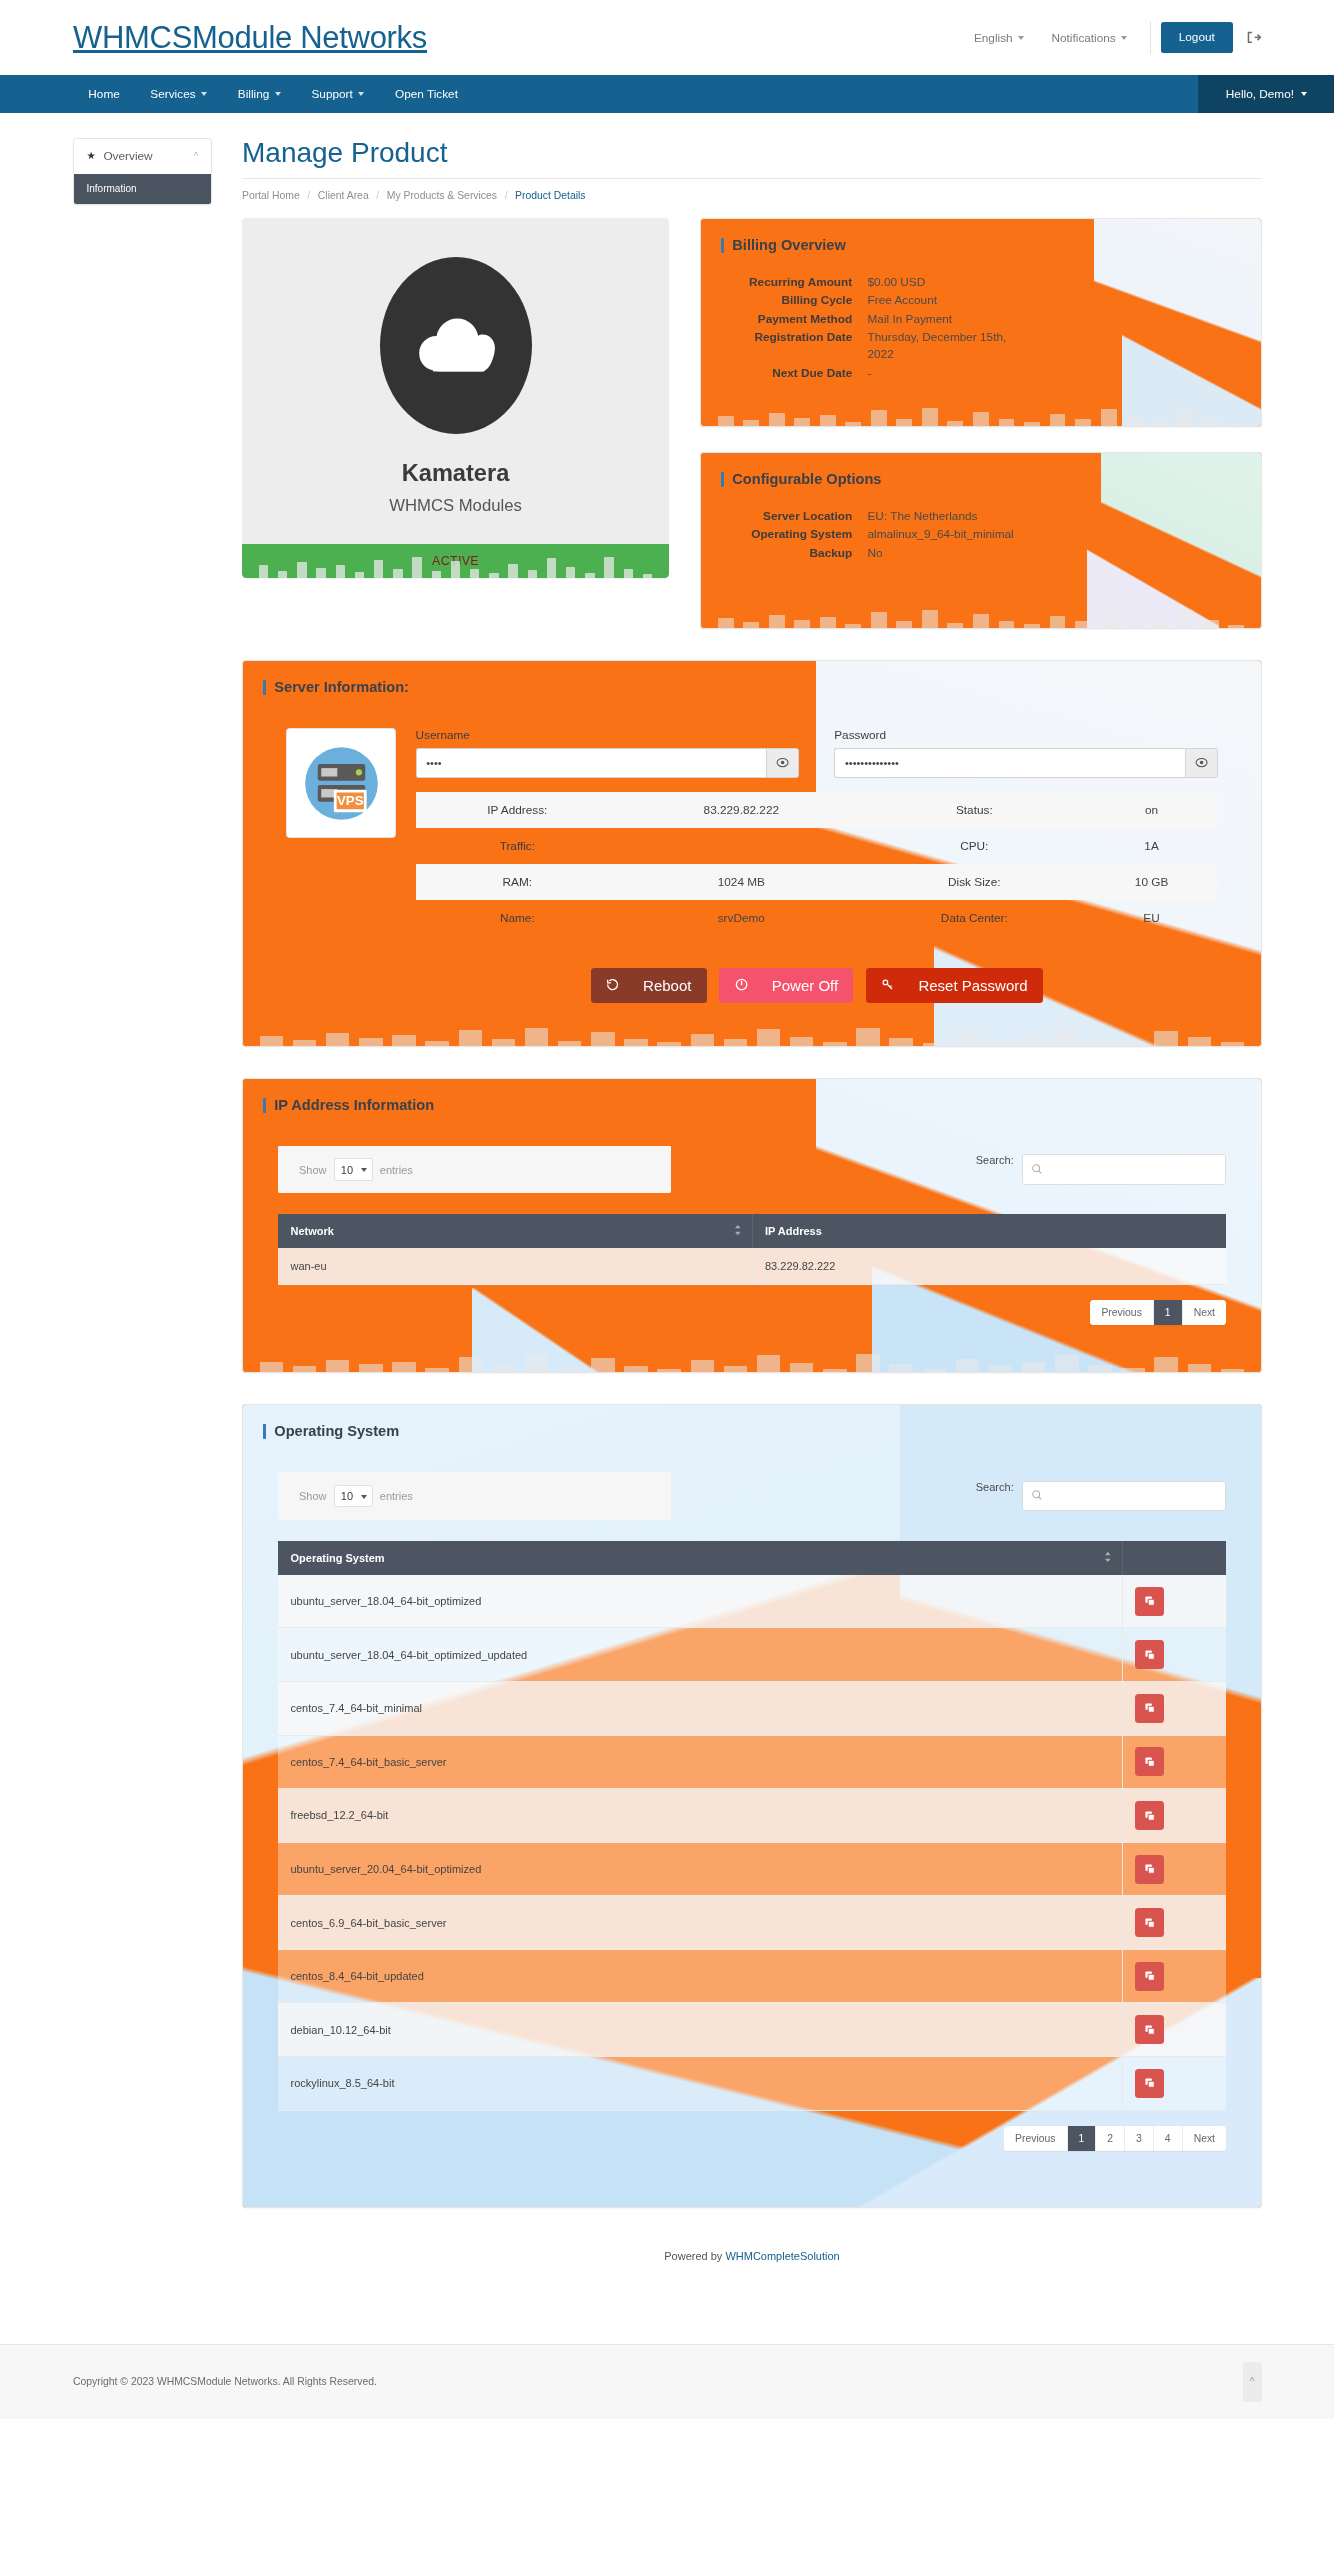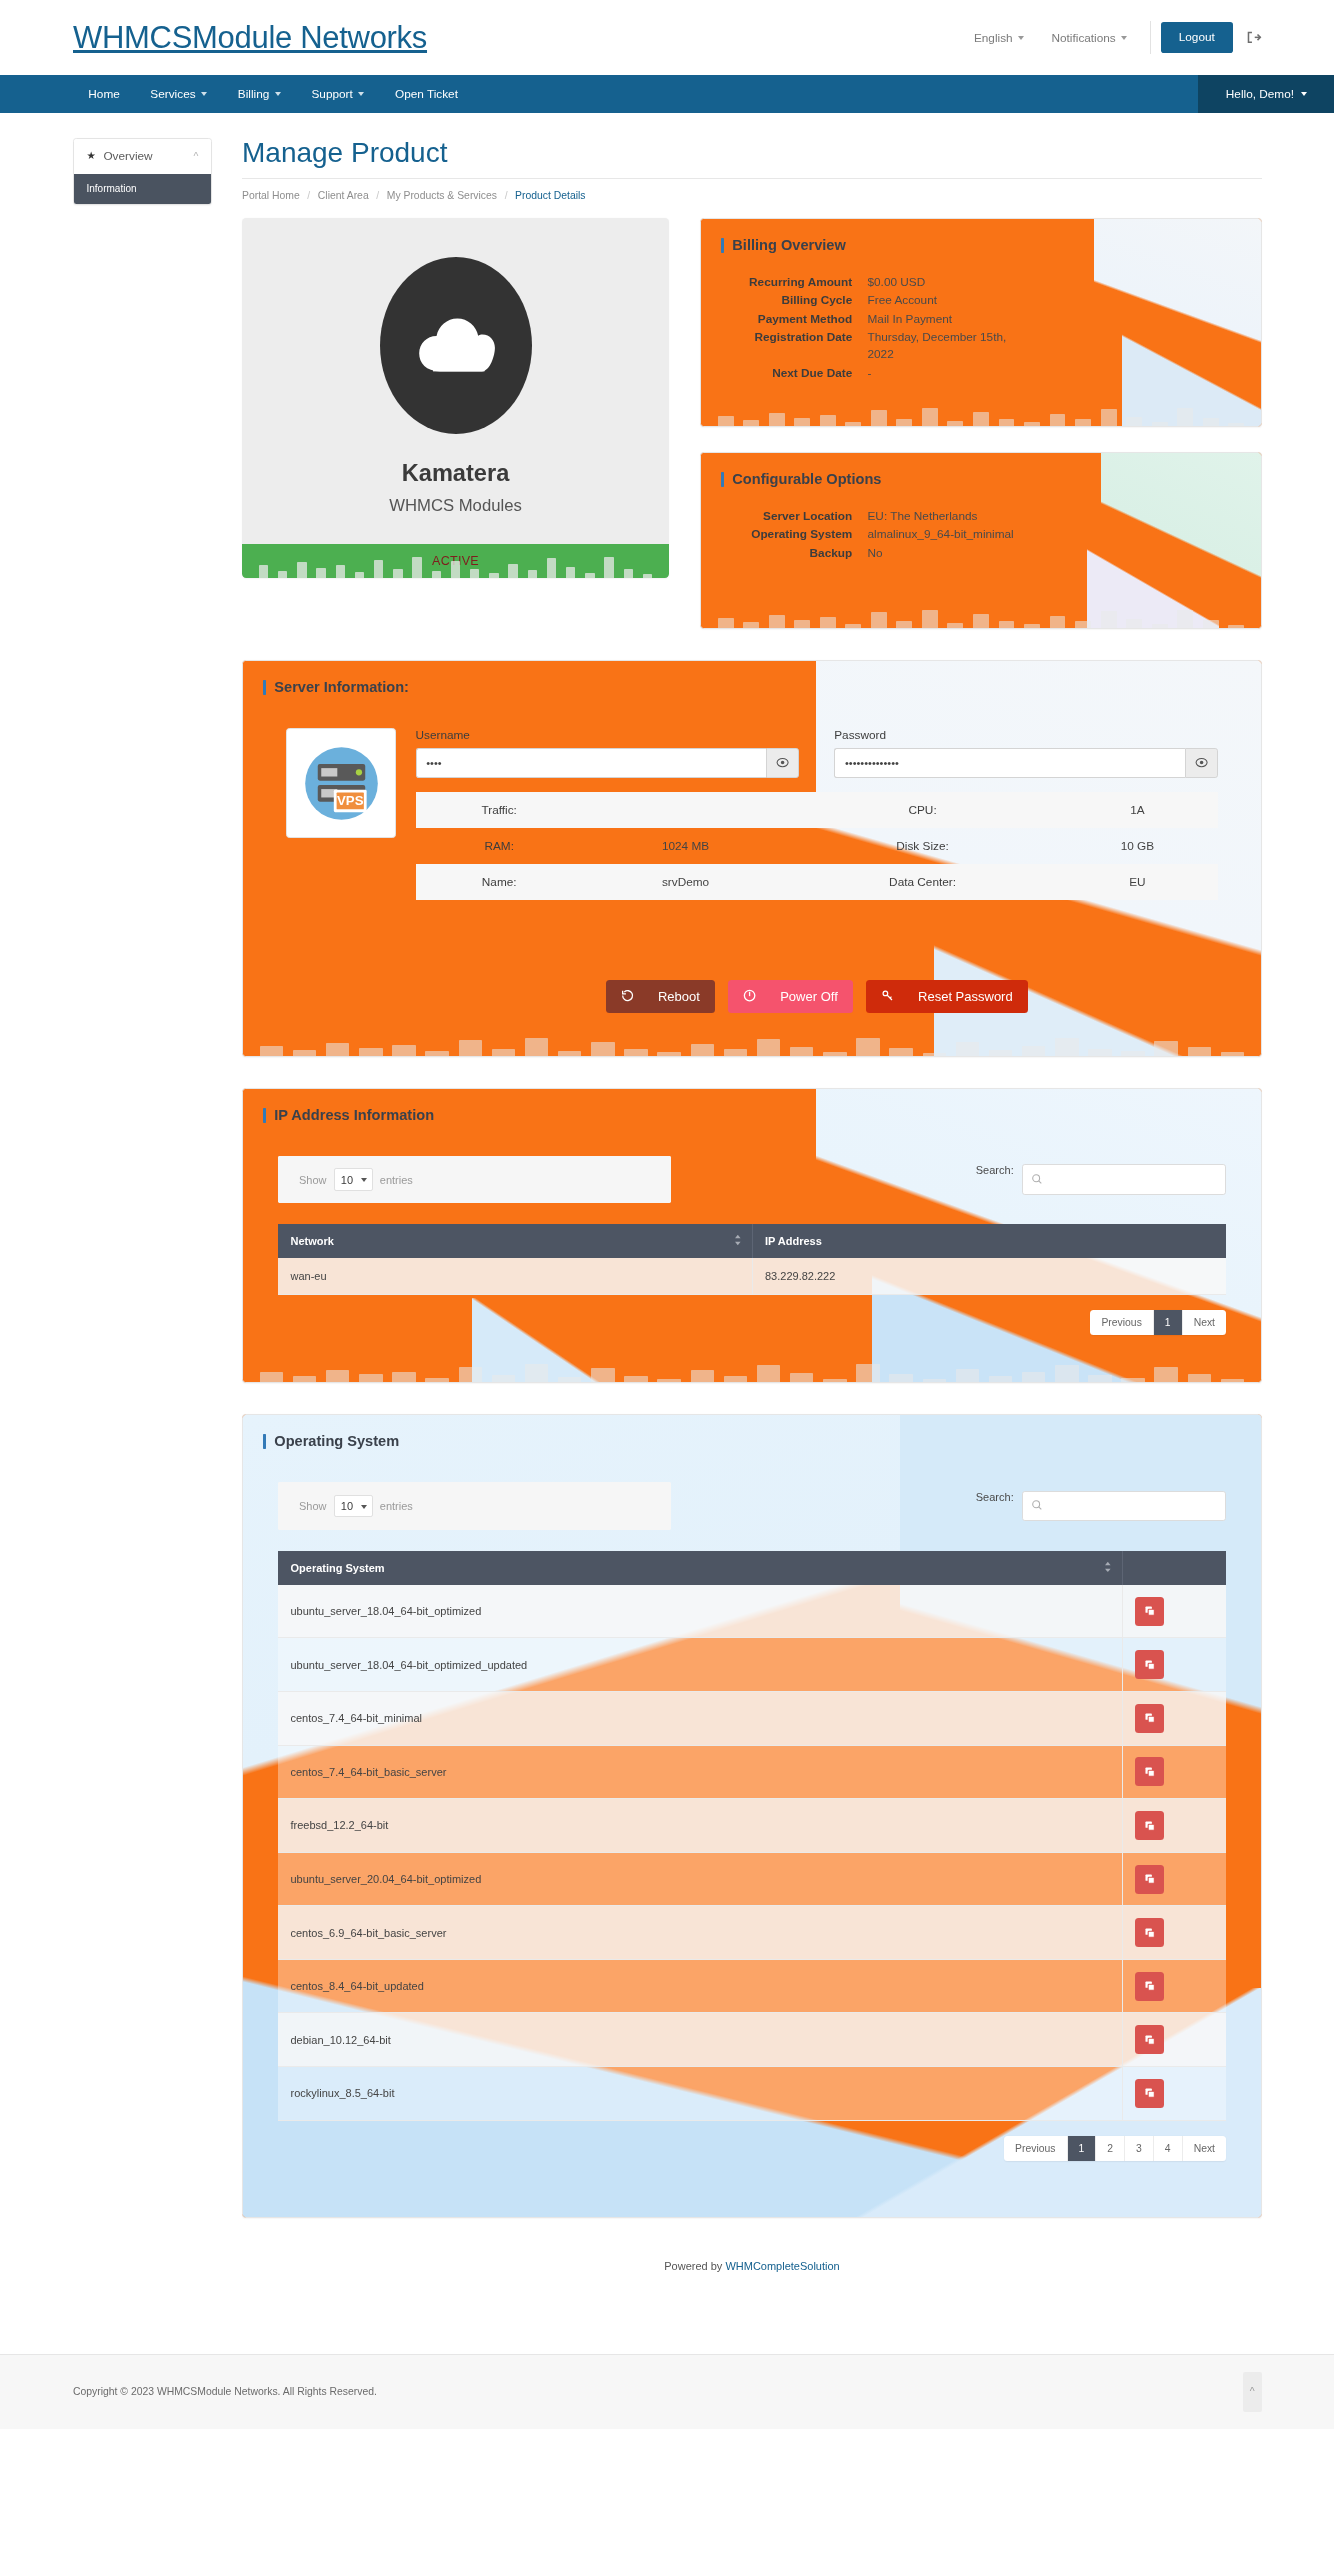--- a/index.html
+++ b/index.html
@@ -333,27 +333,26 @@
     color: #444;
     border: none;
   }
   .srv-table tr:nth-child(odd) { background: #f7f7f7; }
   .srv-table td.k { font-weight: 400; color: #3d3d3d; }
 
   .srv-actions { display: flex; gap: 12.5px; justify-content: center; margin-top: 32px; }
   .btn {
     border: none; border-radius: 3.5px;
     color: #fff;
-    font-size: 13px;
+    font-size: 15px;
     padding: 9px 15.3px;
     display: flex; align-items: center; gap: 24px;
     cursor: pointer;
     font-family: inherit;
     white-space: nowrap;
-    margin-top: 48px;
   }
   .btn-reboot { background: #8a3a28; }
   .btn-poweroff { background: #f5536d; }
   .btn-reset { background: #cf2b0b; }
 
   
   .dt-top { display: flex; align-items: center; justify-content: space-between; padding-top: 9.7px; }
   .dt-length {
     background: #f6f6f6;
     padding: 12.5px 21px;
@@ -807,20 +806,26 @@
                         <circle cx="12" cy="12" r="3.2" fill="#555" stroke="none"></circle>
                     </svg>
                   </button>
                 </div>
               </div>
             </div>
 
             <table class="srv-table">
               <tbody>
                 <tr>
+                  <td class="k">IP Address:</td>
+                  <td>83.229.82.222</td>
+                  <td class="k">Status:</td>
+                  <td>on</td>
+                </tr>
+                <tr>
                   <td class="k">Traffic:</td>
                   <td></td>
                   <td class="k">CPU:</td>
                   <td>1A</td>
                 </tr>
                 <tr>
                   <td class="k">RAM:</td>
                   <td>1024 MB</td>
                   <td class="k">Disk Size:</td>
                   <td>10 GB</td>

